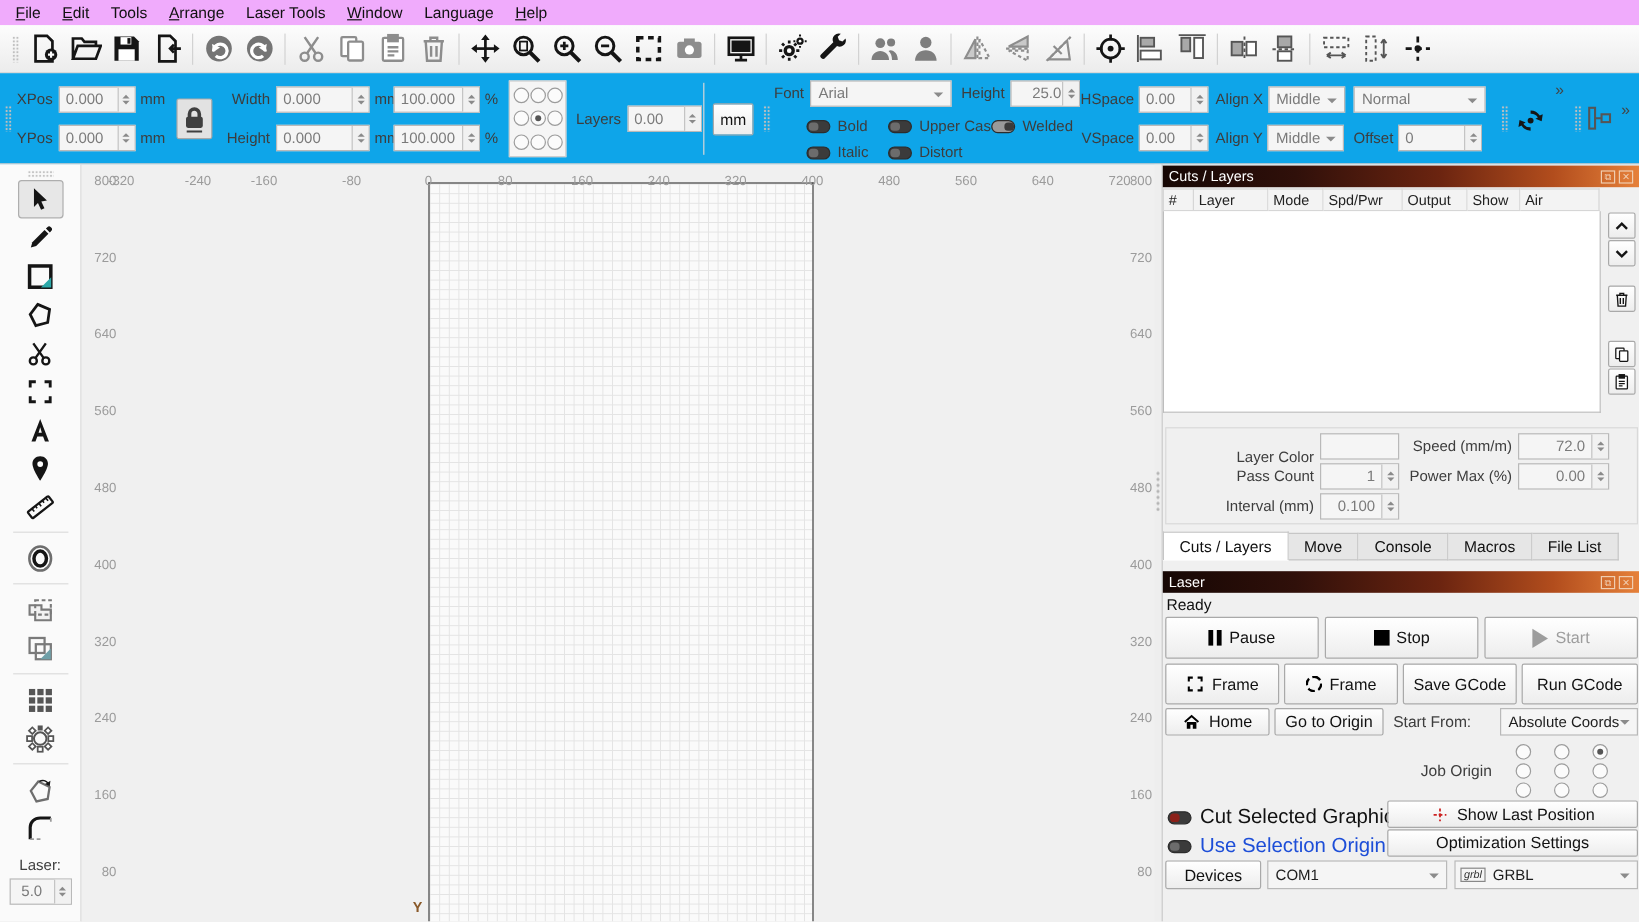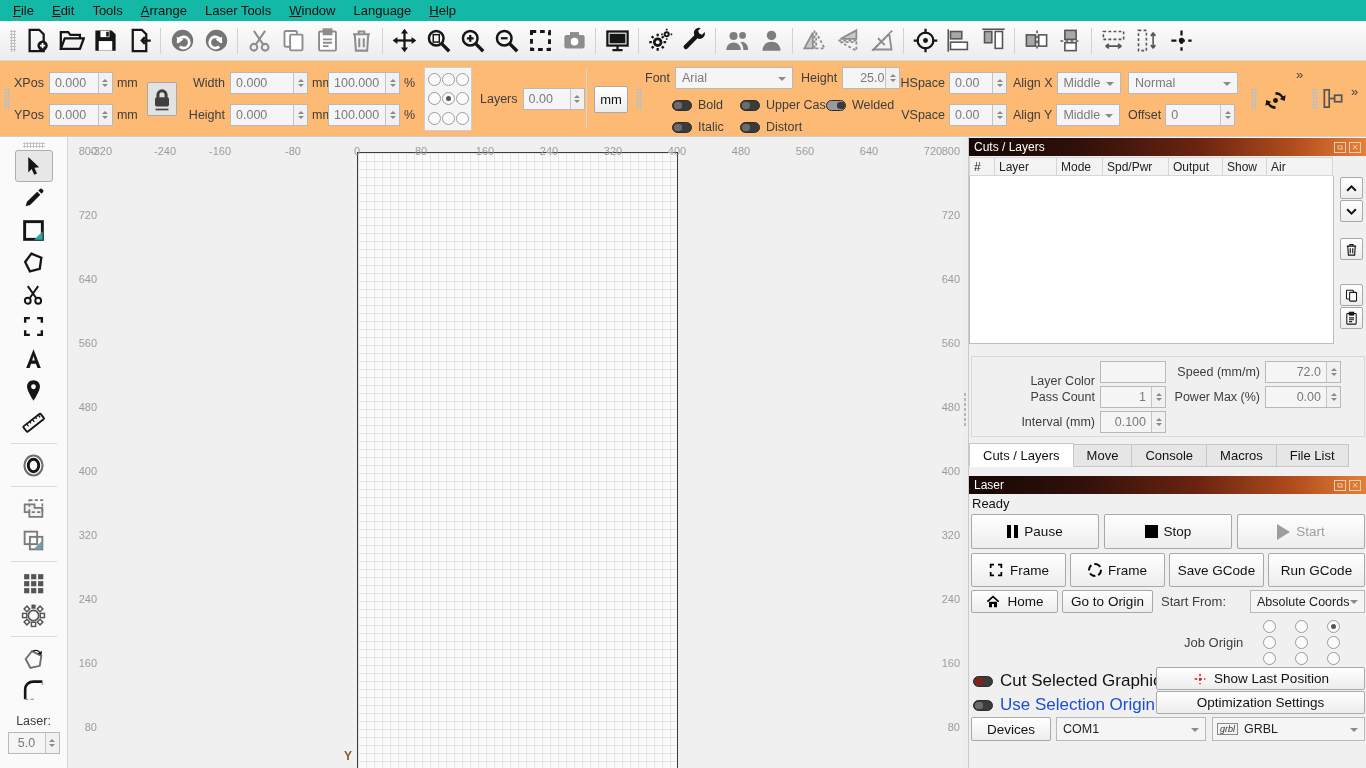--- a/index.html
+++ b/index.html
@@ -1,34 +1,34 @@
 <!DOCTYPE html>
 <html><head>
 <meta charset="utf-8">
 <style>
   * { margin:0; padding:0; box-sizing:border-box; }
   html,body { width:1366px; height:768px; overflow:hidden; }
   body { font-family:"Liberation Sans", sans-serif; font-size:13px; background:#f0f0f0; color:#1d1d1d; }
   #app { position:relative; width:1366px; height:768px; background:#f0f0f0; }
 
   
-  .menubar { position:absolute; top:0; left:0; right:0; height:21px; background:#14b8a6; display:flex; align-items:center; padding-left:4px; }
+  .menubar { position:absolute; top:0; left:0; right:0; height:21px; background:#f0abfc; display:flex; align-items:center; padding-left:4px; }
   .menu-item { padding:2px 9px; font-size:13px; color:#111; cursor:default; }
   .menu-item u { text-decoration:underline; }
 
   
   .toolbar1 { position:absolute; top:21px; left:0; right:0; height:40px; background:linear-gradient(#fdfdfd,#ececec); border-bottom:1px solid #d8d8d8; display:flex; align-items:center; padding-left:10px; }
   .tb-btn { width:34px; height:34px; display:flex; align-items:center; justify-content:center; }
   .tb-btn svg { width:27px; height:27px; }
   .tb-sep { width:1px; height:26px; background:#d2d2d2; margin:0 4px; }
   .grip { width:6px; height:22px; margin-right:4px;
           background-image:radial-gradient(#bfbfbf 1px, transparent 1.2px);
           background-size:3px 3px; }
 
-  .toolbar2 { position:absolute; top:61px; left:0; right:0; height:76px; background:#fdba74; border-bottom:1px solid #cfcfcf; }
+  .toolbar2 { position:absolute; top:61px; left:0; right:0; height:76px; background:#0ea5e9; border-bottom:1px solid #cfcfcf; }
   .t2row { position:absolute; display:flex; align-items:center; height:22px; }
   .lbl { color:#3d3d3d; font-size:12.5px; white-space:nowrap; }
   .field { display:inline-flex; align-items:stretch; height:22px; border:1px solid #b9b9b9; background:#f5f5f5; }
   .field .val { flex:1; display:flex; align-items:center; padding:0 5px; font-size:12.5px; color:#7a7a7a; overflow:hidden; white-space:nowrap; }
   .spin { position:relative; width:14px; border-left:1px solid #c4c4c4; background:#f1f1f1; }
   .spin::before, .spin::after { content:""; position:absolute; left:50%; transform:translateX(-50%); border:3.5px solid transparent; }
   .spin::before { top:3px; border-bottom-color:#8a8a8a; }
   .spin::after { bottom:3px; border-top-color:#8a8a8a; }
   .combo { position:relative; display:inline-flex; align-items:center; height:22px; border:1px solid #b9b9b9; background:#f5f5f5; }
   .combo .val { flex:1; padding:0 6px; font-size:12.5px; color:#7a7a7a; white-space:nowrap; overflow:hidden; }

